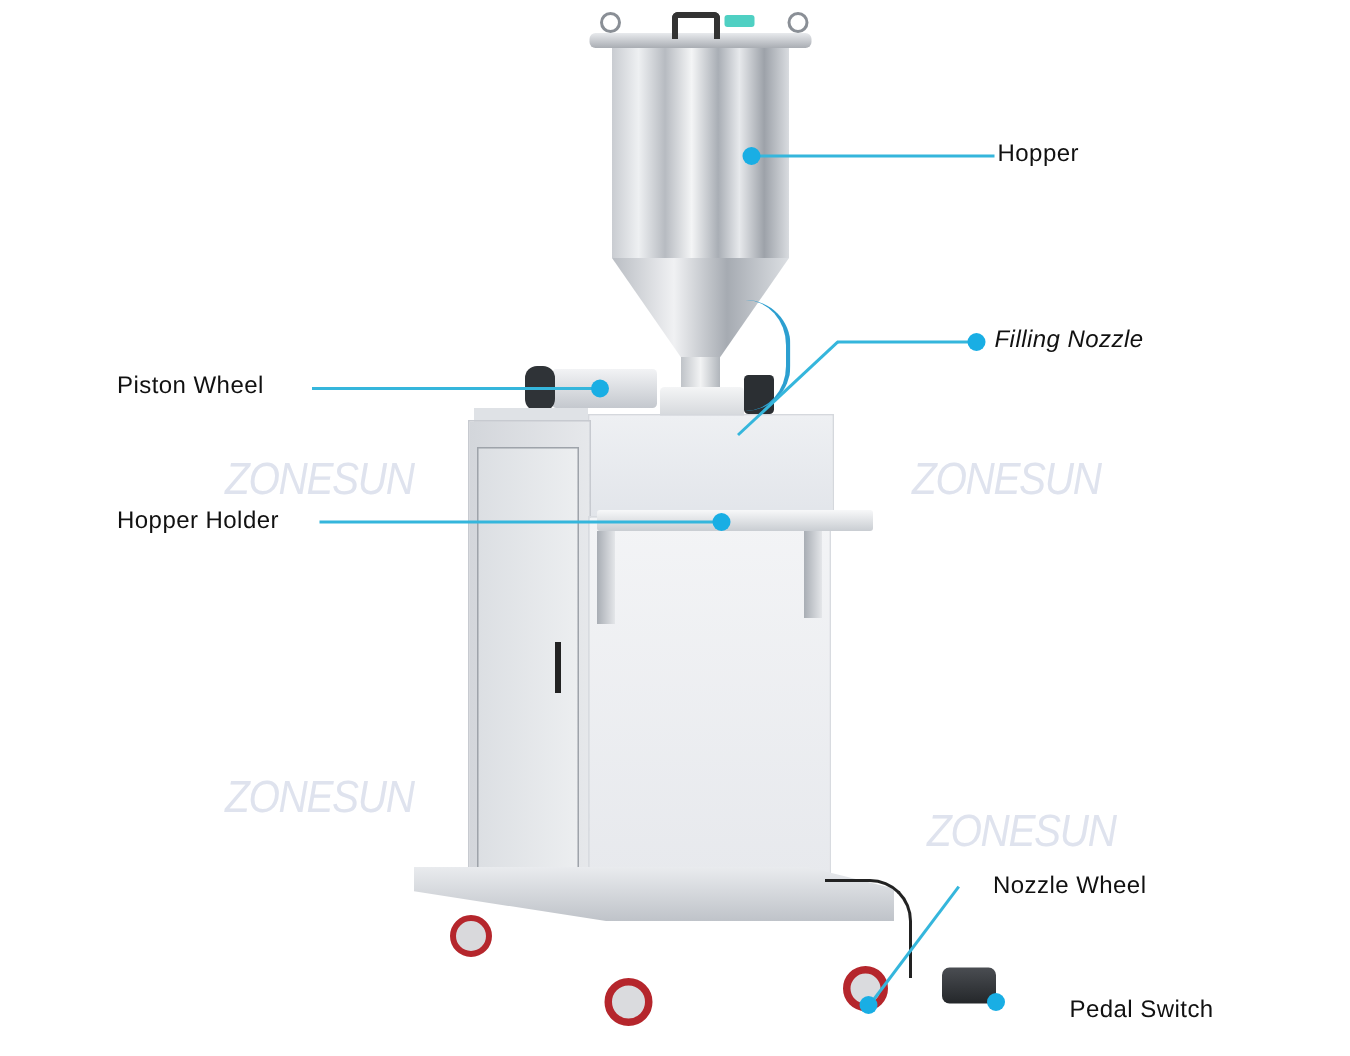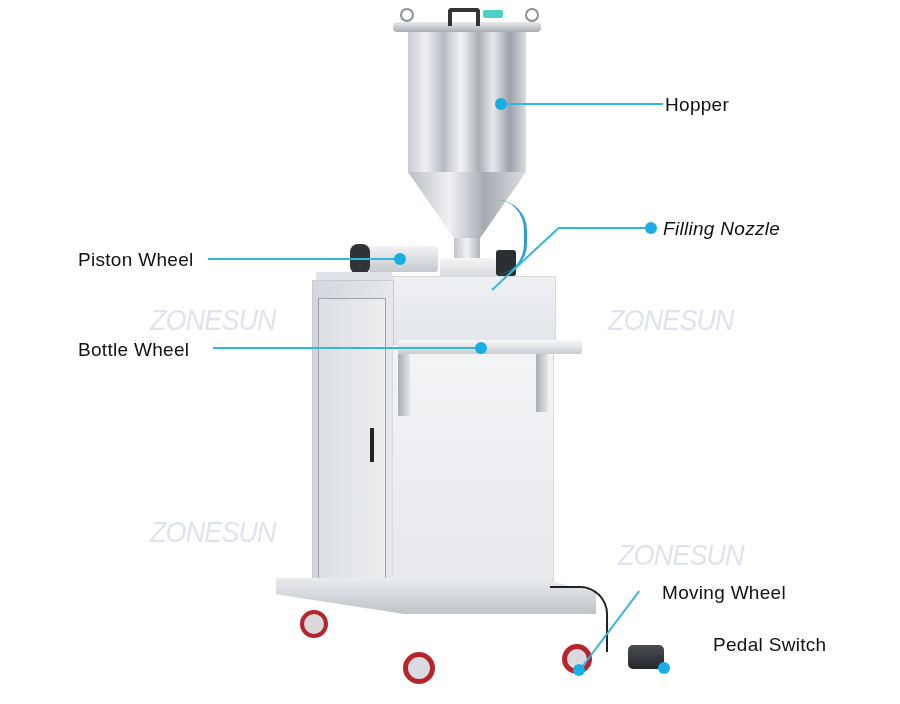--- a/index.html
+++ b/index.html
@@ -1,19 +1,19 @@
 <!DOCTYPE html>
 <html><head>
 <meta charset="utf-8">
 <style>
   html,body{margin:0;padding:0;background:#ffffff;}
   body{width:900px;height:704px;position:relative;overflow:hidden;font-family:"Liberation Sans",sans-serif;}
   .abs{position:absolute;}
   .wm{position:absolute;font-family:"Liberation Sans",sans-serif;font-style:italic;font-size:30px;letter-spacing:-1px;color:#dfe3ee;font-weight:400;transform:scaleX(0.9);transform-origin:left top;white-space:nowrap;}
-  .label{position:absolute;font-size:19px;color:#111;white-space:nowrap;letter-spacing:0.3px;}
+  .label{position:absolute;font-size:16px;color:#111;white-space:nowrap;letter-spacing:0.3px;}
   .line{position:absolute;height:2px;background:#35b6dc;transform-origin:0 50%;}
   .dot{position:absolute;width:12px;height:12px;border-radius:50%;background:#19aee4;margin-left:-6px;margin-top:-6px;}
   
   .steel{background:linear-gradient(90deg,#c9ccd1 0%,#eef0f2 15%,#b7bbc1 30%,#f4f5f6 45%,#a9aeb5 60%,#e7e9ec 72%,#9da2a9 86%,#d9dce0 100%);}
   .panel{background:linear-gradient(180deg,#eef0f3,#e2e5ea);}
 </style>
 </head>
 <body>
 
 <div class="wm" style="left:150px;top:303px;">ZONESUN</div>
@@ -78,27 +78,27 @@
   <div class="label" style="left:663px;top:218px;font-style:italic;">Filling Nozzle</div>
 </div>
 
 <div>
   <div class="label" style="left:78px;top:249px;">Piston Wheel</div>
   <div class="line" style="left:208px;top:258px;width:192px;"></div>
   <div class="dot" style="left:400px;top:259px;"></div>
 </div>
 
 <div>
-  <div class="label" style="left:78px;top:339px;">Bottle Wheel</div>
+  <div class="label" style="left:78px;top:339px;">Hopper Holder</div>
   <div class="line" style="left:213px;top:347px;width:268px;"></div>
   <div class="dot" style="left:481px;top:348px;"></div>
 </div>
 
 <div>
   <div class="line" style="left:579px;top:670px;width:100px;transform:rotate(-53deg);"></div>
   <div class="dot" style="left:579px;top:670px;"></div>
-  <div class="label" style="left:662px;top:582px;">Moving Wheel</div>
+  <div class="label" style="left:662px;top:582px;">Nozzle Wheel</div>
 </div>
 
 <div>
   <div class="dot" style="left:664px;top:668px;"></div>
-  <div class="label" style="left:670px;top:634px;padding-left:43px;">Pedal Switch</div>
+  <div class="label" style="left:670px;top:665px;padding-left:43px;">Pedal Switch</div>
 </div>
 
 </body></html>

